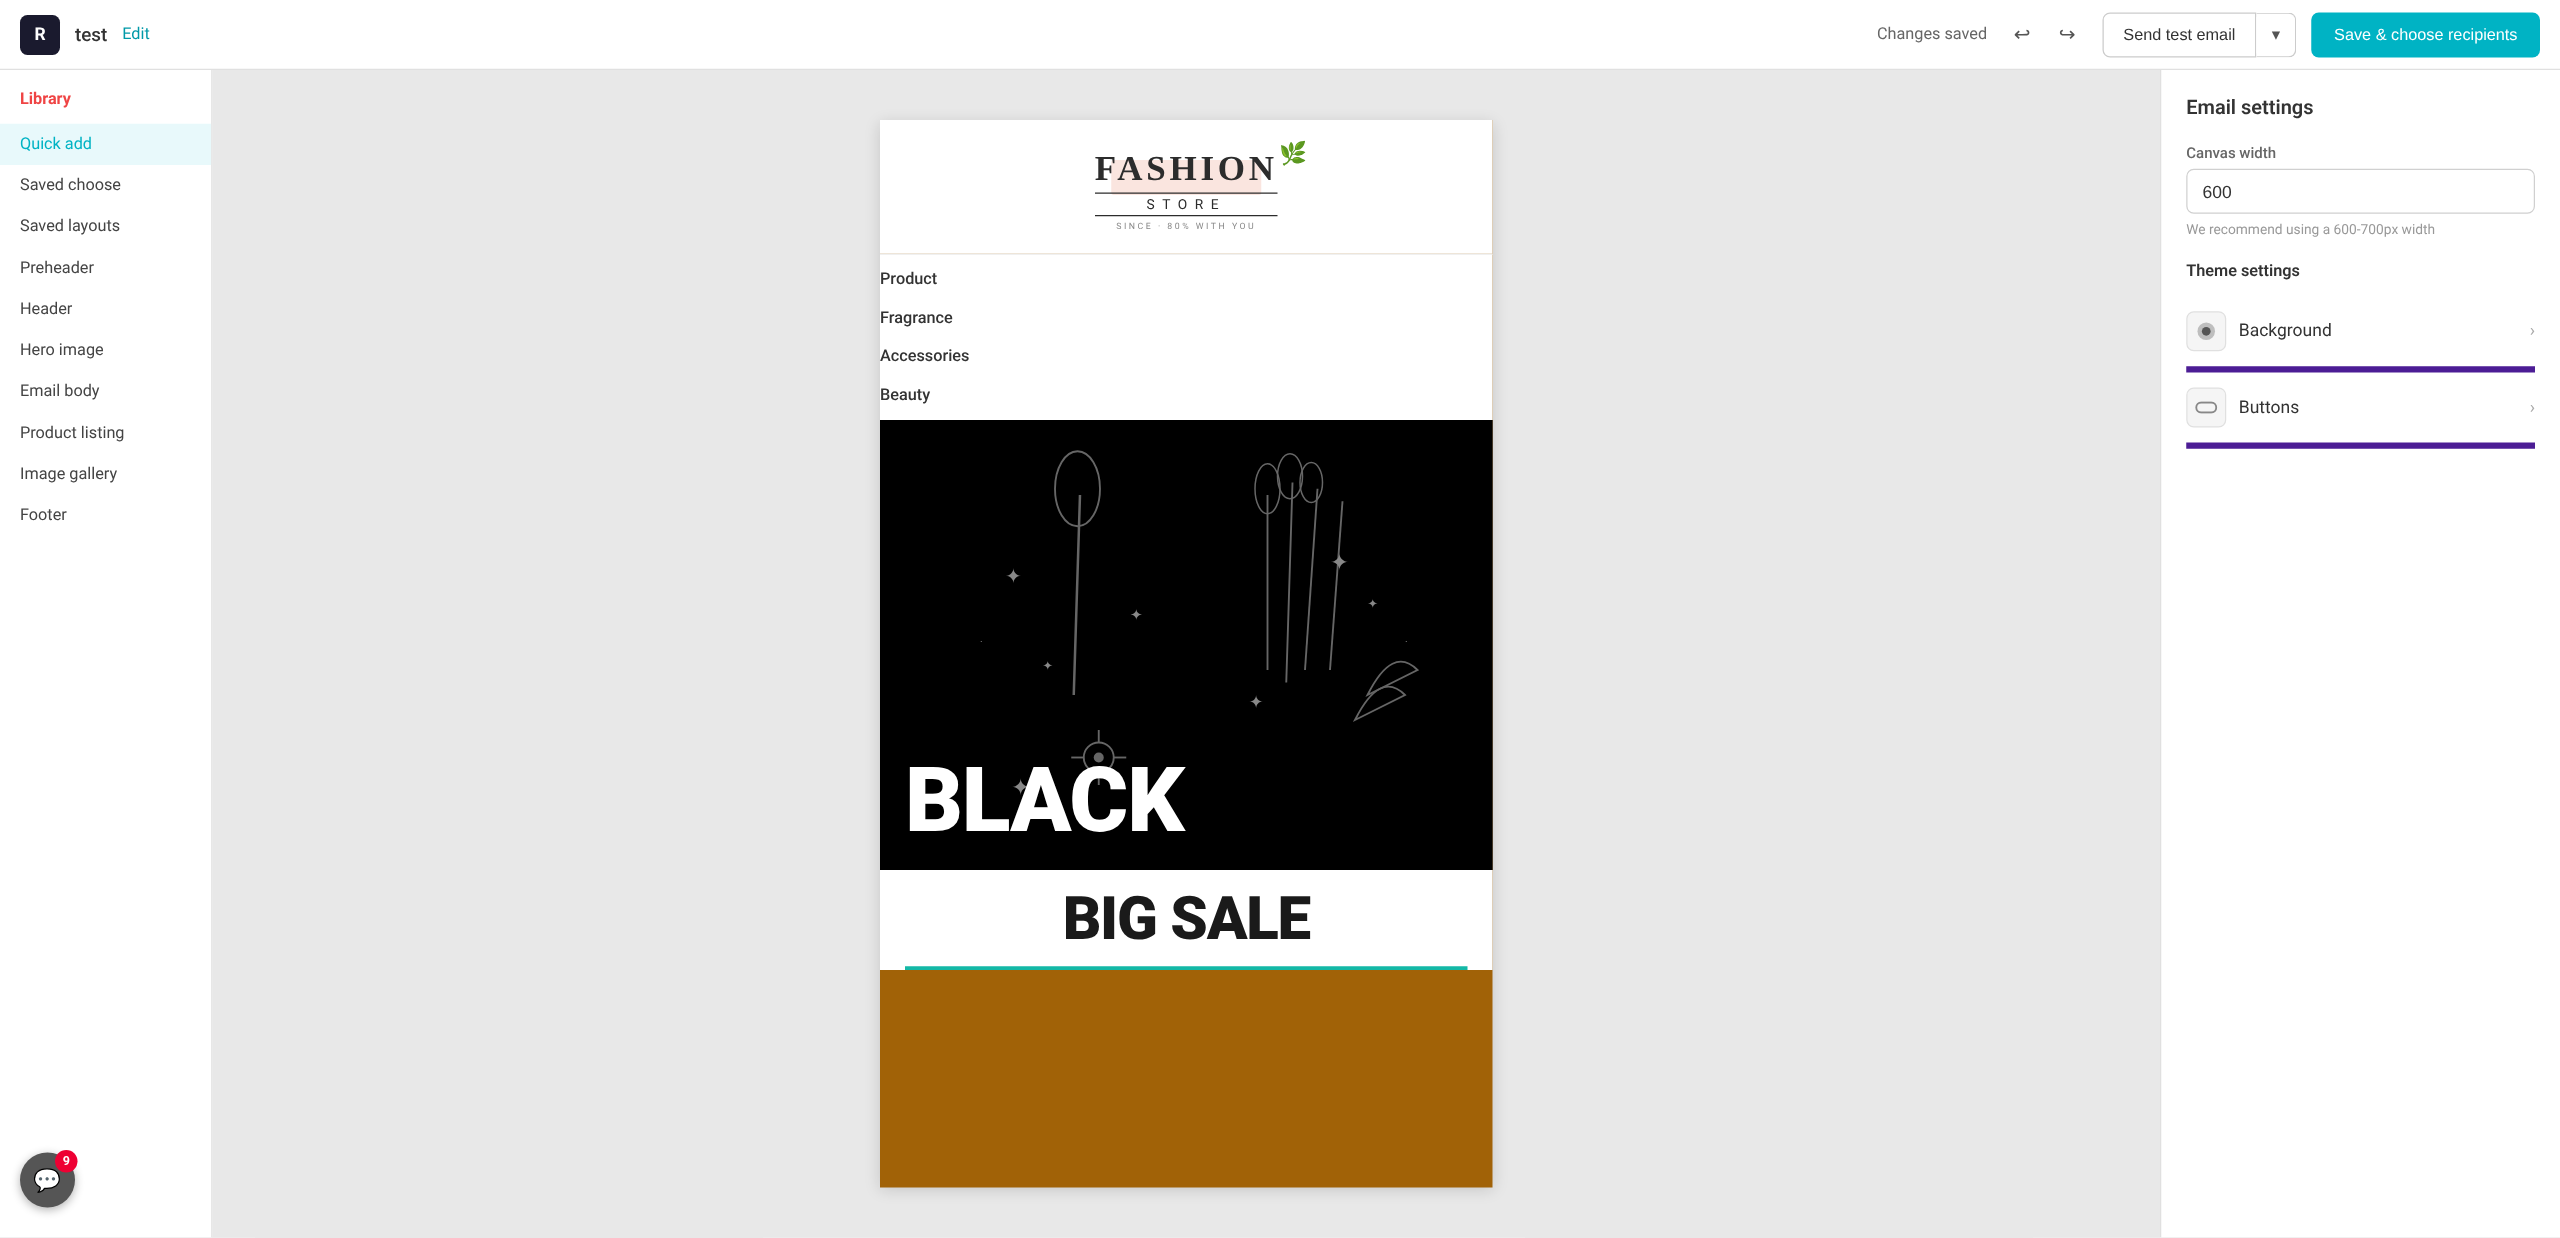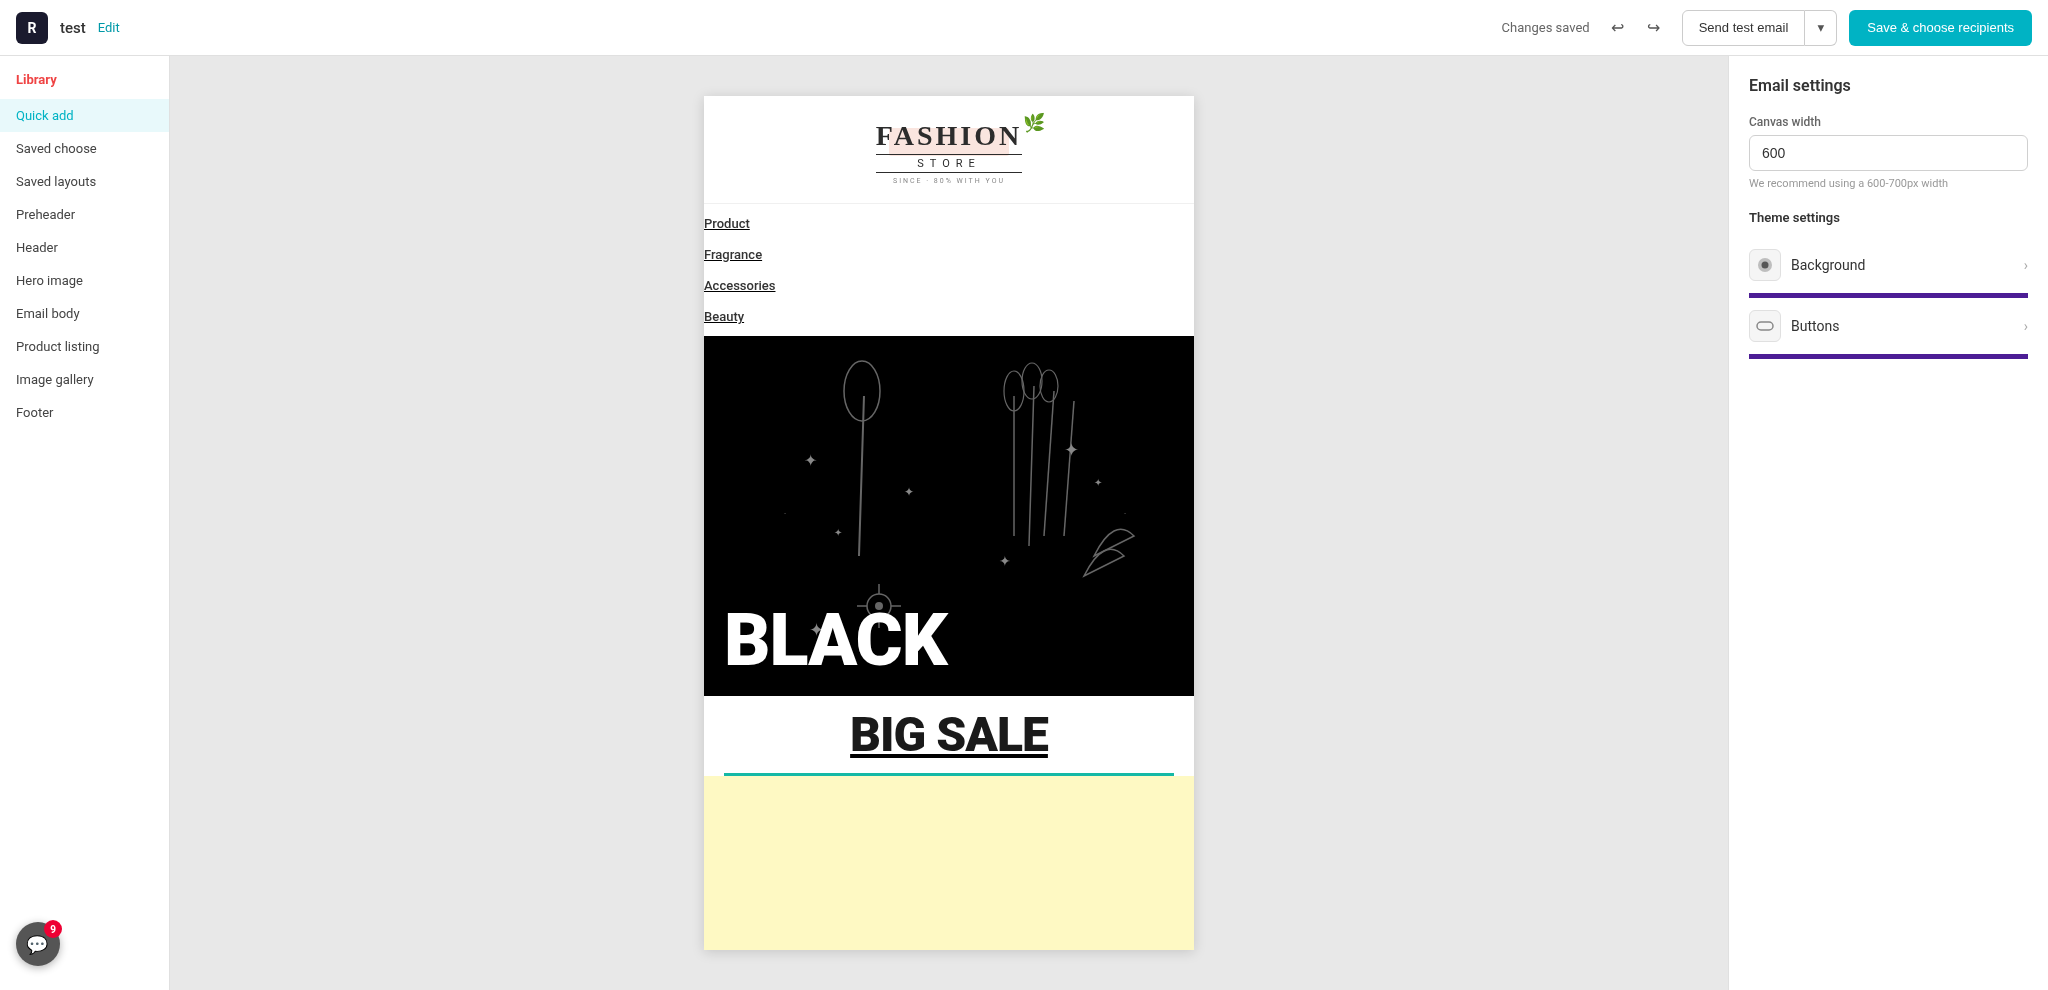--- a/index.html
+++ b/index.html
@@ -137,24 +137,23 @@
       background: #e8e8e8;
       overflow-y: auto;
       display: flex;
       justify-content: center;
       padding: 40px 0;
     }
 
     
     .email-preview {
       width: 490px;
-      background: #fef9c3;
+      background: #a16207;
       box-shadow: 0 2px 12px rgba(0,0,0,0.15);
       flex-shrink: 0;
-      text-decoration: underline;
     }
 
     .email-header-bg {
       background: #fff;
       padding: 24px 20px 16px 20px;
       display: flex;
       justify-content: center;
       align-items: center;
     }
 

